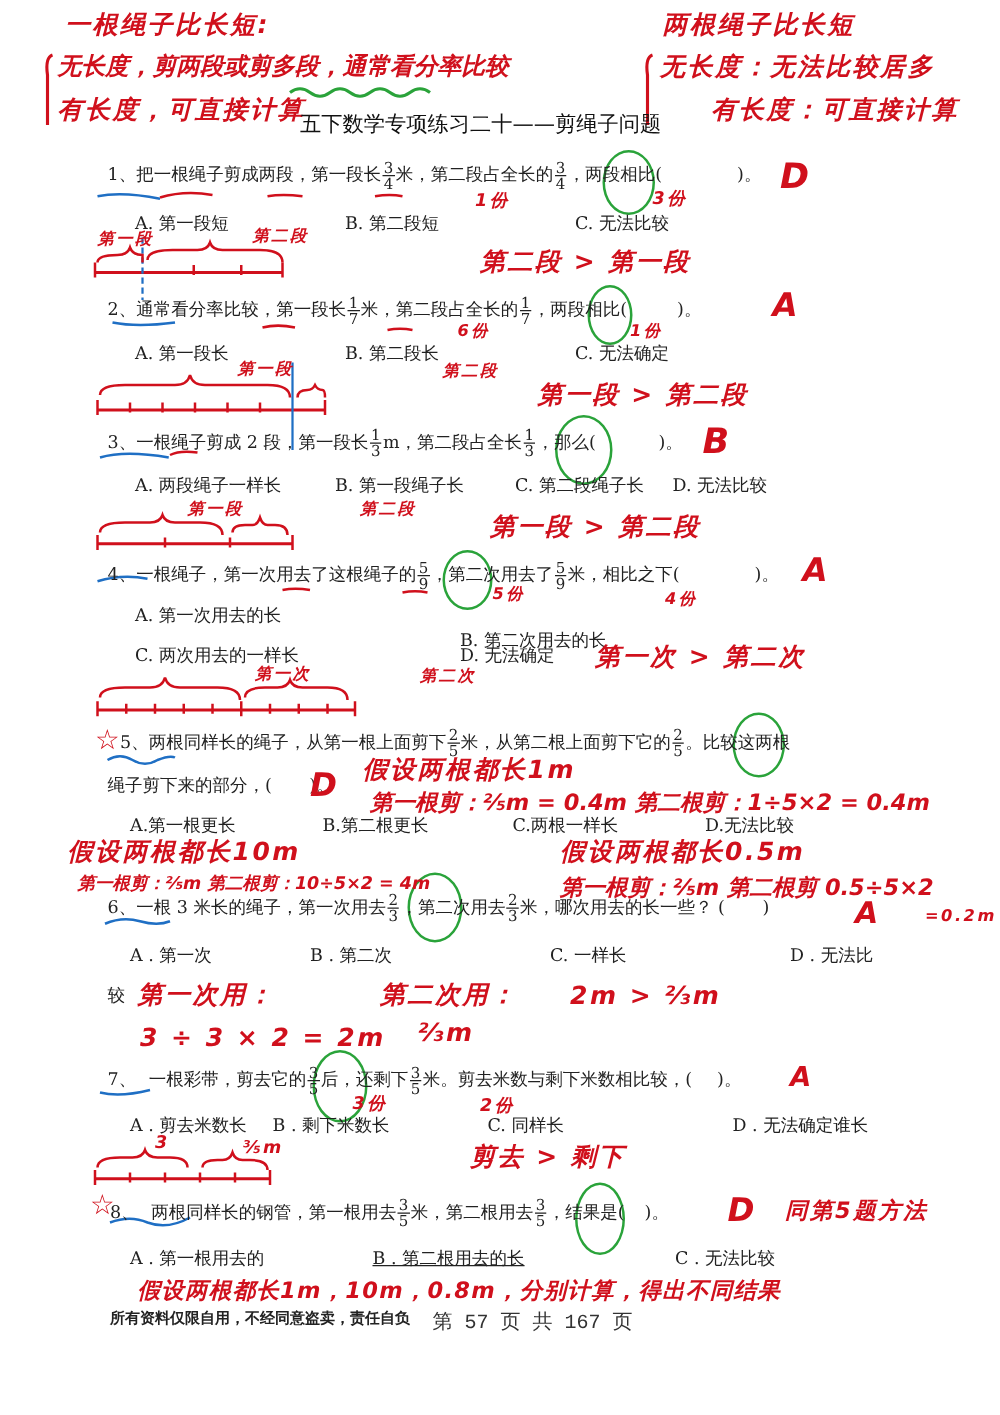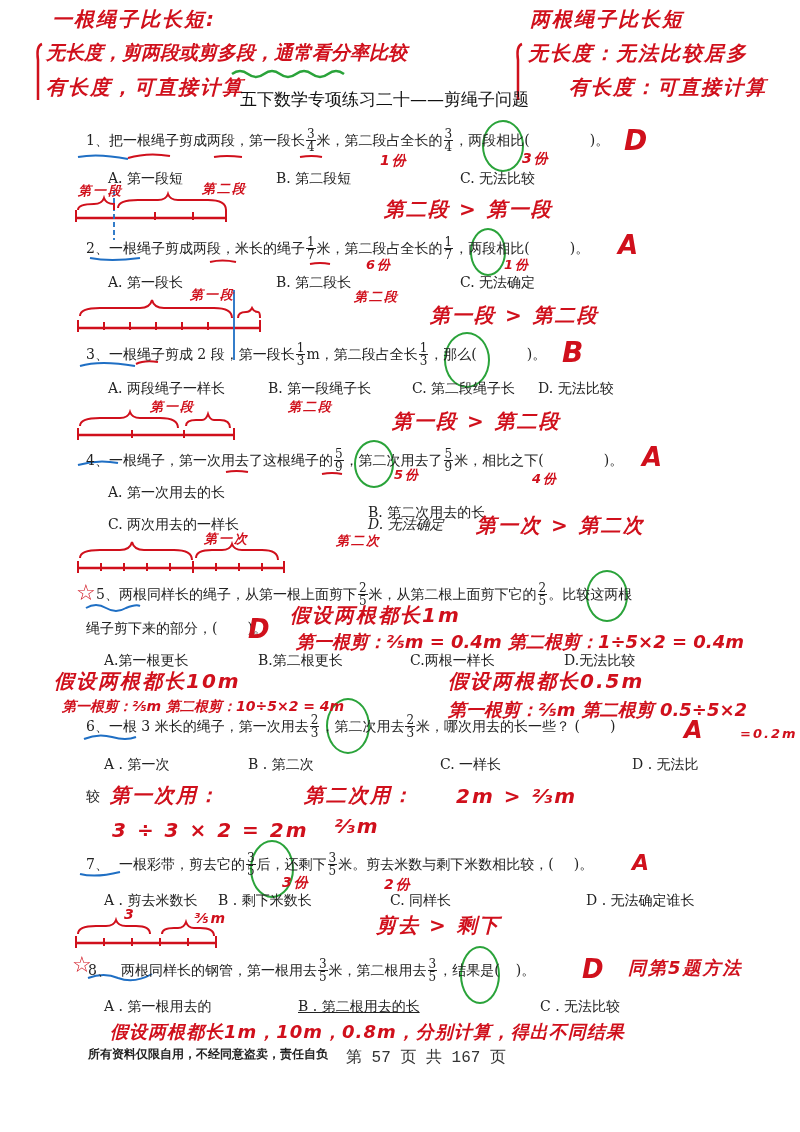--- a/index.html
+++ b/index.html
@@ -147,21 +147,21 @@
 <div class="abs hand hand-sm" style="left:380px;top:152px;">1份</div>
 <div class="abs hand hand-sm" style="left:522px;top:150px;">3份</div>
 <div class="abs print" style="left:108px;top:170px;">A. 第一段短</div>
 <div class="abs print" style="left:276px;top:170px;">B. 第二段短</div>
 <div class="abs print" style="left:460px;top:170px;">C. 无法比较</div>
 <div class="abs hand hand-md" style="left:78px;top:182px;">第一段</div>
 <div class="abs hand hand-md" style="left:202px;top:180px;">第二段</div>
 <div class="abs hand hand-lg" style="left:384px;top:196px;">第二段 &gt; 第一段</div>
 
 <div class="abs print" style="left:86px;top:236px;">
-  <span>2、</span><span>一根绳子剪成两段，米长的绳子</span><span class="frac">
+  <span>2、</span><span>通常看分率比较，第一段长</span><span class="frac">
       <span class="num">1</span>
       <span>7</span>
     </span><span>米，第二段占全长的</span><span class="frac">
       <span class="num">1</span>
       <span>7</span>
     </span><span>，两段相比(</span><span style="display:inline-block;width:40px;"></span><span>)。</span>
 </div>
 <div class="abs hand" style="left:618px;top:230px;font-size:26px;">A</div>
 <div class="abs hand hand-md" style="left:366px;top:256px;">6份</div>
 <div class="abs hand hand-md" style="left:504px;top:256px;">1份</div>
@@ -198,21 +198,21 @@
       <span class="num">5</span>
       <span>9</span>
     </span><span>米，相比之下(</span><span style="display:inline-block;width:60px;"></span><span>)。</span>
 </div>
 <div class="abs hand" style="left:642px;top:442px;font-size:26px;">A</div>
 <div class="abs hand hand-md" style="left:394px;top:466px;">5份</div>
 <div class="abs hand hand-md" style="left:532px;top:470px;">4份</div>
 <div class="abs print" style="left:108px;top:484px;">A. 第一次用去的长</div>
 <div class="abs print" style="left:368px;top:504px;">B. 第二次用去的长</div>
 <div class="abs print" style="left:108px;top:516px;">C. 两次用去的一样长</div>
-<div class="abs print" style="left:368px;top:516px;font-style:italic;">D. 无法确定</div>
+<div class="abs print" style="left:368px;top:516px;">D. 无法确定</div>
 <div class="abs hand hand-lg" style="left:476px;top:512px;">第一次 &gt; 第二次</div>
 <div class="abs hand hand-md" style="left:204px;top:530px;text-align:right;">第一次</div>
 <div class="abs hand hand-md" style="left:336px;top:532px;">第二次</div>
 
 <div class="abs hand" style="left:76px;top:580px;font-size:22px;">☆</div>
 <div class="abs print" style="left:96px;top:582px;">
   <span>5、</span><span>两根同样长的绳子，从第一根上面剪下</span><span class="frac">
       <span class="num">2</span>
       <span>5</span>
     </span><span>米，从第二根上面剪下它的</span><span class="frac">

